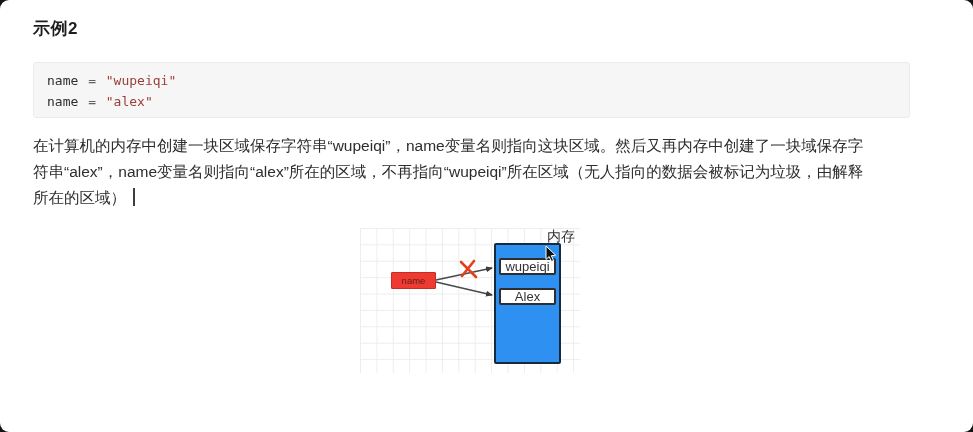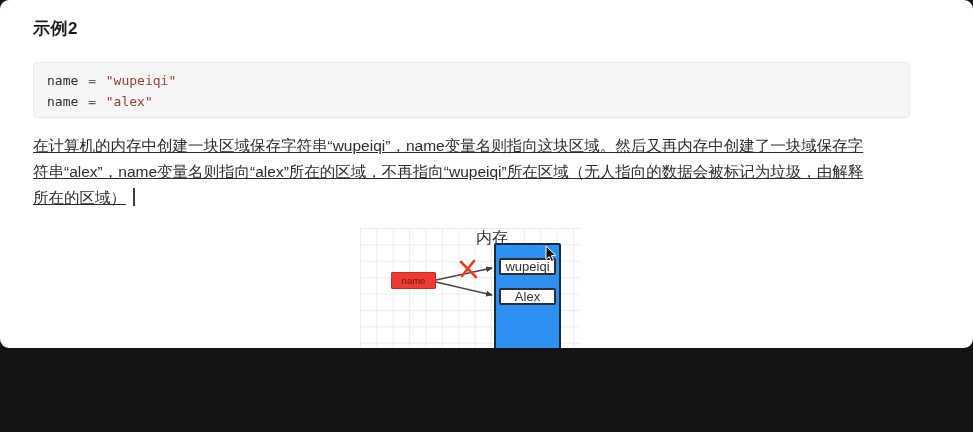--- a/index.html
+++ b/index.html
@@ -1,53 +1,53 @@
 <!DOCTYPE html>
 <html><head>
 <meta charset="utf-8">
 <style>
   html,body{margin:0;padding:0;background:#141414;}
   .page{
-    position:relative;width:973px;height:348px;background:#ffffff;
+    position:relative;width:973px;height:432px;background:#ffffff;
     border-radius:9px;overflow:hidden;
     font-family:"Liberation Sans","DejaVu Sans",sans-serif;
   }
   .heading{
     position:absolute;left:33px;top:17px;margin:0;
     font-size:17px;font-weight:bold;color:#1d1d1d;letter-spacing:.5px;
   }
   .code-block{
     position:absolute;left:33px;top:62px;width:877px;height:56px;box-sizing:border-box;
     background:#f6f6f6;border:1px solid #ebebeb;border-radius:3px;
     padding:7px 13px;
     font-family:"DejaVu Sans Mono","Liberation Mono",monospace;
     font-size:13px;line-height:21px;color:#2e2e2e;white-space:nowrap;
   }
   .tok-op{color:#5f6368;padding:0 2px;}
   .tok-str{color:#99403a;}
   .paragraph{
     position:absolute;left:33px;top:133px;width:912px;
-    font-size:15.5px;line-height:26px;color:#2d2d2d;text-decoration:underline;
+    font-size:15.5px;line-height:26px;color:#2d2d2d;
   }
   .para-line{white-space:nowrap;cursor:text;}
   .caret{
     display:inline-block;width:2px;height:18px;background:#3d3d3d;
     margin-left:7px;vertical-align:-3px;
   }
   .diagram{position:absolute;left:360px;top:228px;width:220px;height:145px;}
   .grid{
     position:absolute;left:0;top:0;right:0;bottom:0;
     background-image:
       linear-gradient(to right,#ededed 1px,transparent 1px),
       linear-gradient(to bottom,#ededed 1px,transparent 1px);
     background-size:16.4px 16.4px;
   }
   .mem-label{
-    position:absolute;left:116px;top:0;width:67px;text-align:left;
-    font-size:16px;color:#333;
+    position:absolute;left:148px;top:0;width:67px;text-align:right;
+    font-size:14px;color:#333;
   }
   .mem-box{
     position:absolute;left:134px;top:15px;width:67px;height:121px;box-sizing:border-box;
     background:#2E90F0;border:2px solid #15293f;border-radius:2px;
   }
   .val-box{
     position:absolute;left:139px;width:57px;height:17px;box-sizing:border-box;
     background:#ffffff;border:2px solid #2e2e2e;border-radius:2px;
     font-size:13px;color:#333;
     display:flex;align-items:center;justify-content:center;

